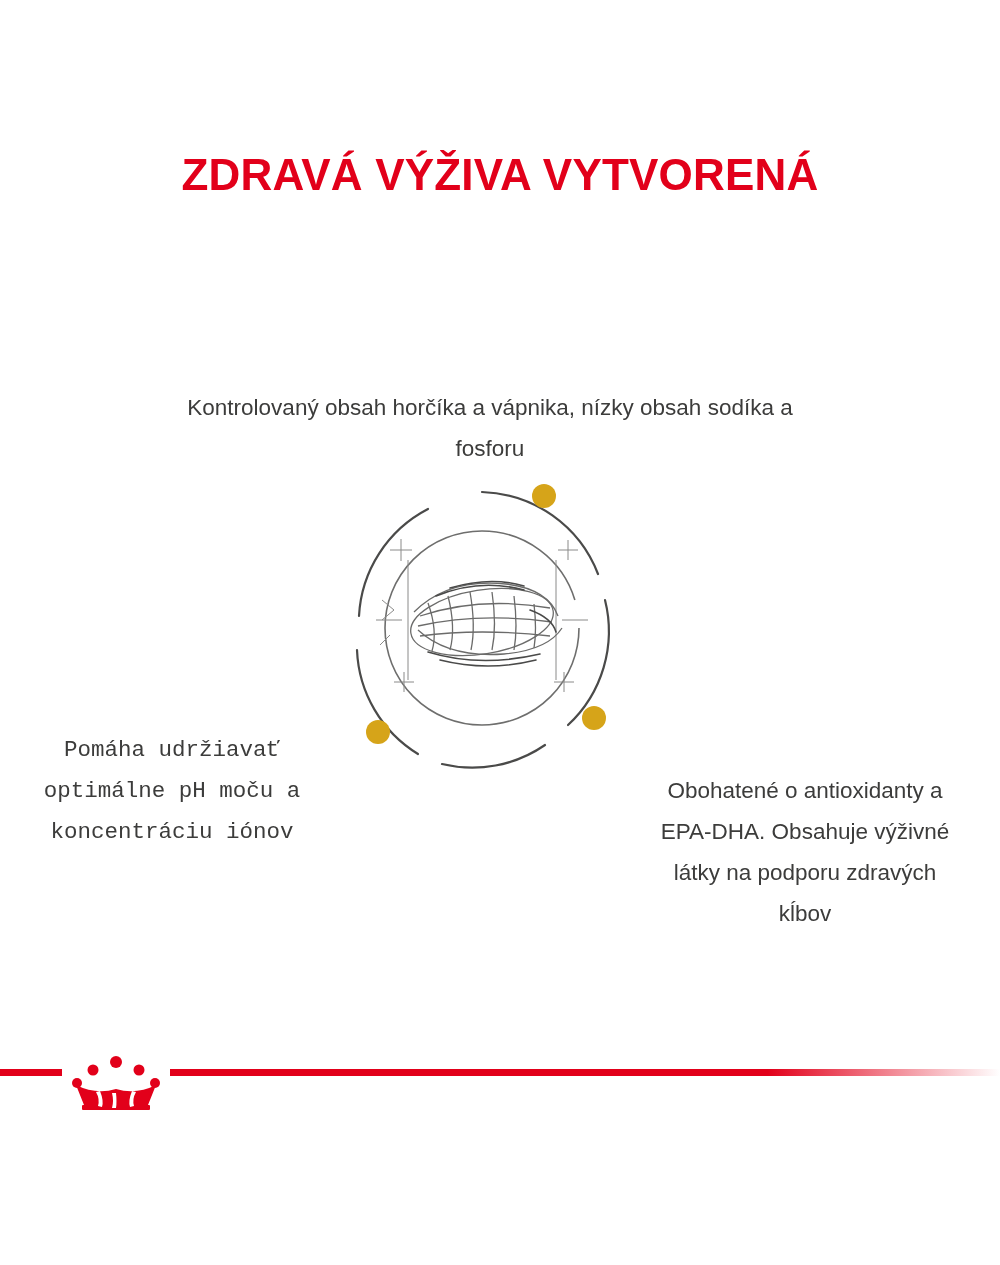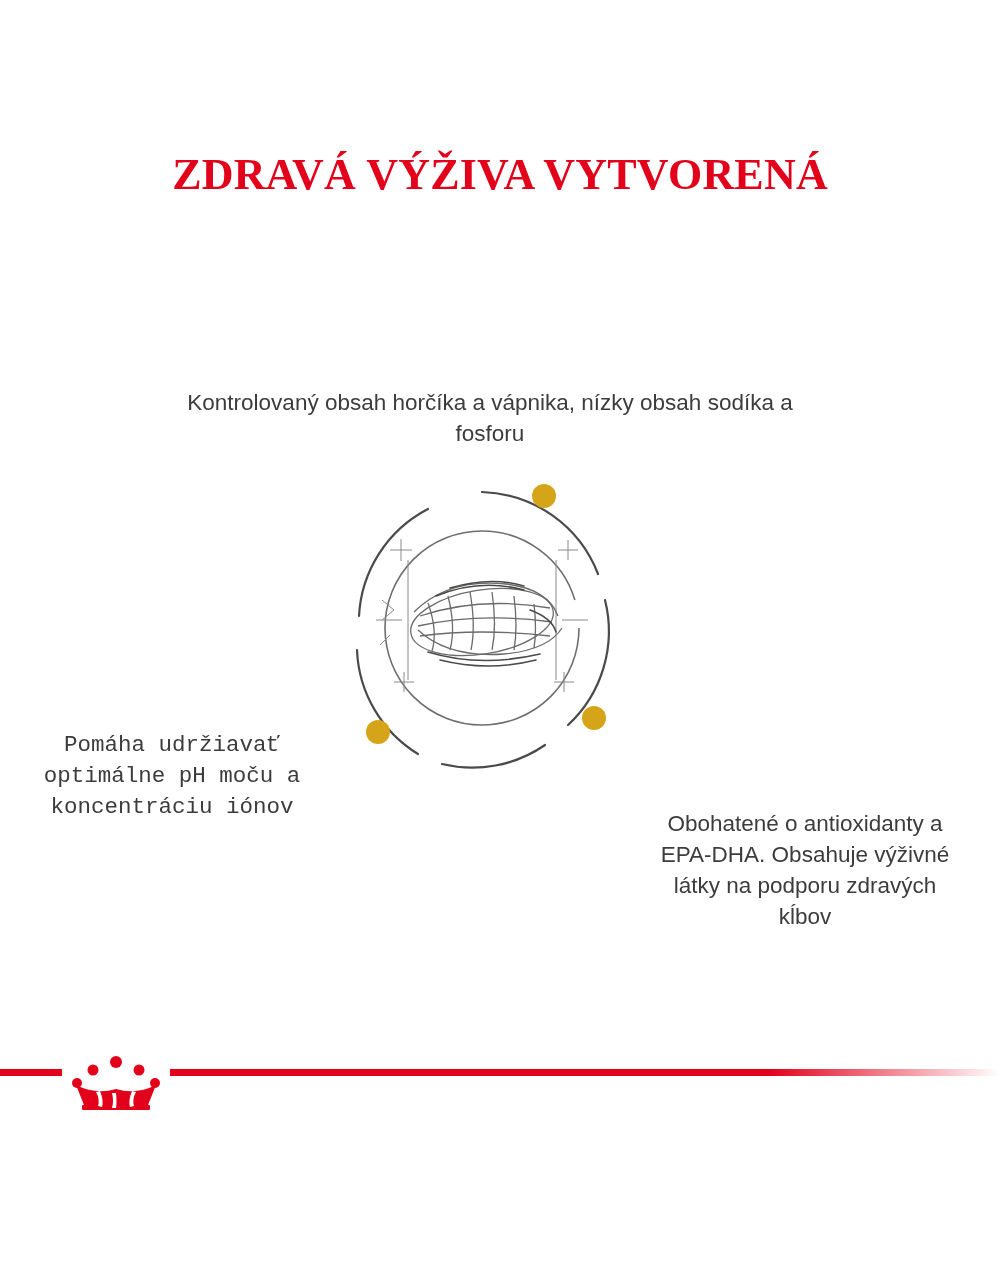--- a/index.html
+++ b/index.html
@@ -15,21 +15,20 @@
     overflow: hidden;
   }
 
   
   .title-block {
     position: absolute;
     top: 148px;
     left: 0;
     width: 1000px;
     text-align: center;
-    font-family: Liberation Serif, serif;
   }
   .title-line {
     color: #e2001a;
     font-weight: bold;
     font-size: 44px;
     line-height: 54px;
     letter-spacing: 0.2px;
     white-space: nowrap;
   }
 
@@ -43,41 +42,40 @@
   }
   .diagram svg {
     display: block;
   }
 
   
   .callout {
     position: absolute;
     color: #3c3c3b;
     font-size: 22.5px;
-    line-height: 31px;
+    line-height: 41px;
   }
   .callout-top {
     top: 387px;
     left: 180px;
     width: 620px;
     text-align: center;
   }
   .callout-left {
     top: 730px;
     left: 22px;
     width: 300px;
     text-align: center;
     font-family: Liberation Mono, monospace;
   }
   .callout-right {
     top: 770px;
     left: 650px;
     width: 310px;
     text-align: center;
-    margin-top: 38px;
   }
 
   
   .footer-band {
     position: absolute;
     left: 0;
     top: 1055px;
     width: 1000px;
     height: 34px;
   }

